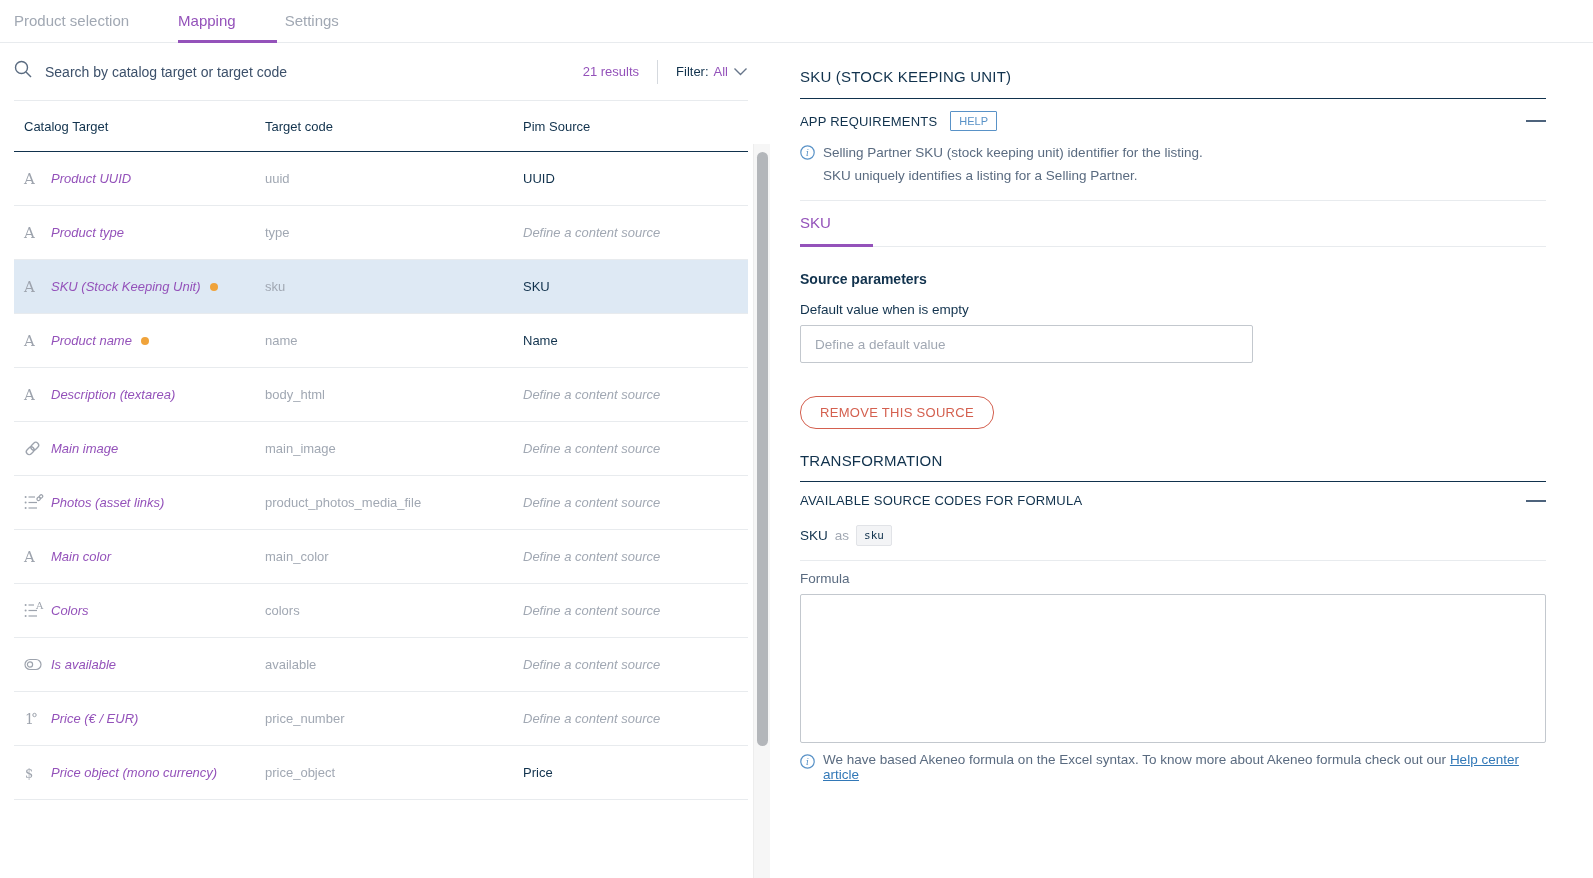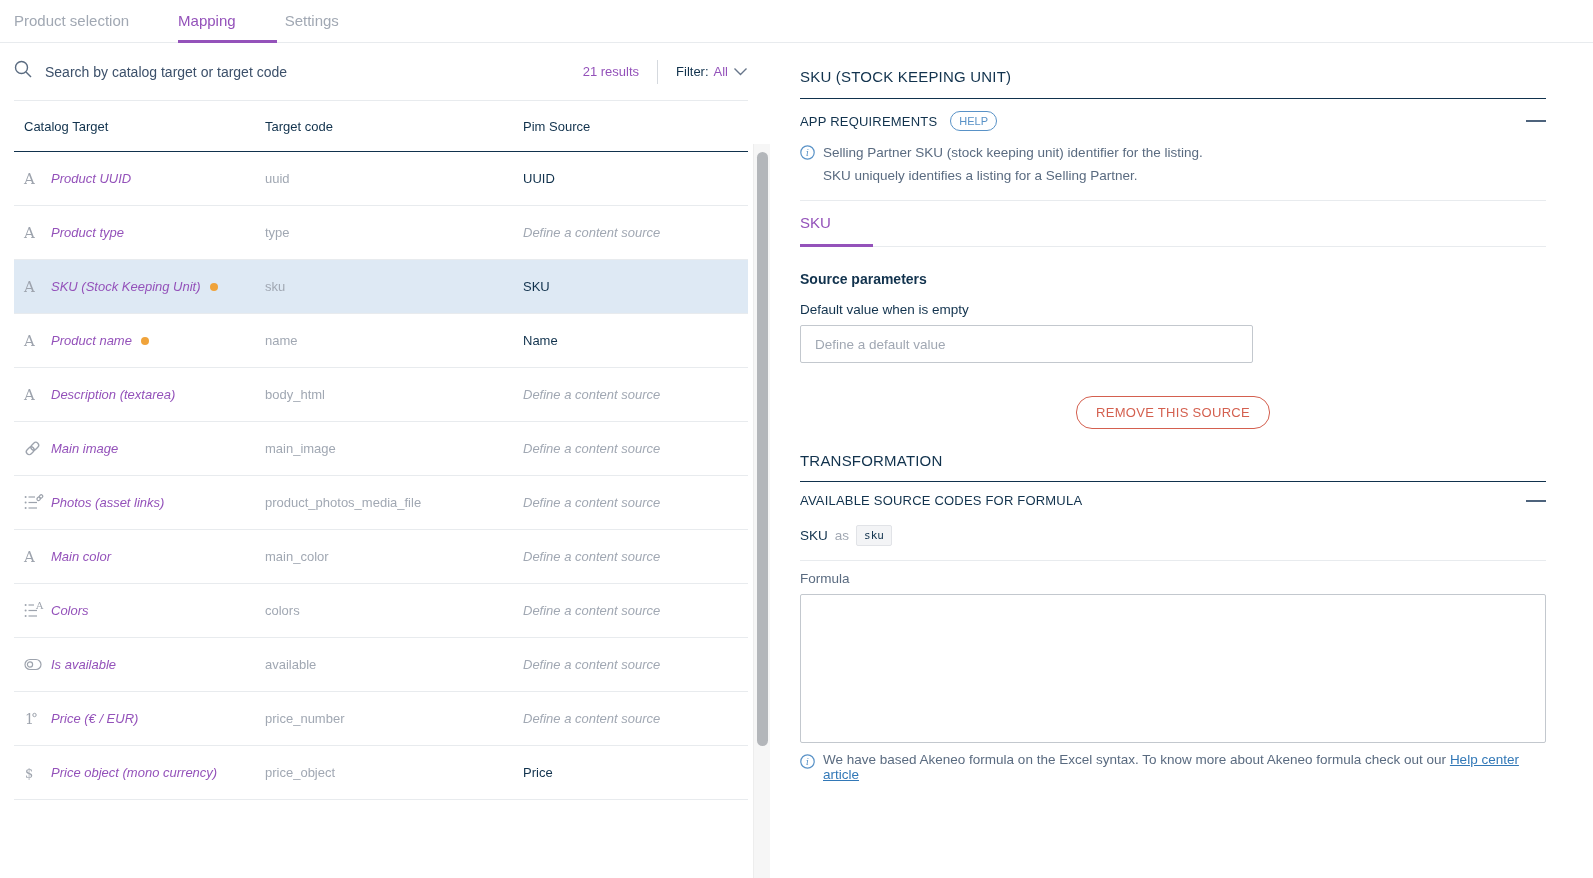--- a/index.html
+++ b/index.html
@@ -67,21 +67,21 @@
     background:#b3b6ba; border-radius:6px; }
 
   
   .right { flex:1; padding:0 47px 0 24px; }
   .detail-title { font-size:15px; padding:25px 0 13px 0;
     border-bottom:1px solid var(--line-dark); letter-spacing:.2px; }
 
   .sect-row { display:flex; align-items:center; margin-top:12px; }
   .sect-label { font-size:13px; letter-spacing:.2px; }
   .help-badge { border:1px solid var(--info); color:var(--info); font-size:11px;
-    padding:3px 8px; border-radius:10px; margin-left:13px; background:#fff; }
+    padding:3px 8px; border-radius:1px; margin-left:13px; background:#fff; }
   .minus { margin-left:auto; width:20px; height:2px; background:#4d637c; cursor:pointer; }
 
   .info-block { margin-top:12px; font-size:13.5px; color:#5a6b80; line-height:20px; }
   .info-line1 { display:flex; align-items:flex-start; gap:8px; }
   .info-line2 { padding-left:23px; }
 
   .hr-light { border:none; border-top:1px solid var(--line-light); margin-top:14px; }
 
   .sources-row { display:flex; align-items:center; justify-content:space-between;
     padding:11px 0 12px 0; border-bottom:1px solid var(--line-dark); }
@@ -96,21 +96,21 @@
     padding:13px 42px 13px 0; border-bottom:3px solid var(--accent);
     margin-bottom:-1px; cursor:pointer; }
 
   .sp-title { margin-top:24px; font-size:14px; font-weight:bold; }
   .sp-label { margin-top:15px; font-size:13.5px; }
   .text-input { margin-top:8px; width:453px; height:38px; border:1px solid #c3c8ce;
     border-radius:2px; padding:0 14px; font-size:13.5px; color:var(--text);
     font-family:"Liberation Sans",sans-serif; outline:none; }
   .text-input::placeholder { color:var(--muted); opacity:1; }
 
-  .remove-row { display:flex; justify-content:center; margin-top:33px; }
+  .remove-row { display:flex; justify-content:flex-start; margin-top:33px; }
   .pill-danger { border:1px solid var(--danger); color:var(--danger); background:#fff;
     border-radius:16px; padding:8px 19px; font-size:13px; letter-spacing:.3px;
     cursor:pointer; font-family:"Liberation Sans",sans-serif; }
 
   .transf-title { margin-top:23px; font-size:15px; padding-bottom:12px;
     border-bottom:1px solid var(--line-dark); letter-spacing:.2px; }
 
   .codes-row { display:flex; align-items:center; margin-top:11px;gap:16px; }
   .sku-as { margin-top:17px; font-size:13.5px; display:flex; align-items:center; gap:7px; }
   .sku-as .as { color:var(--muted); }

